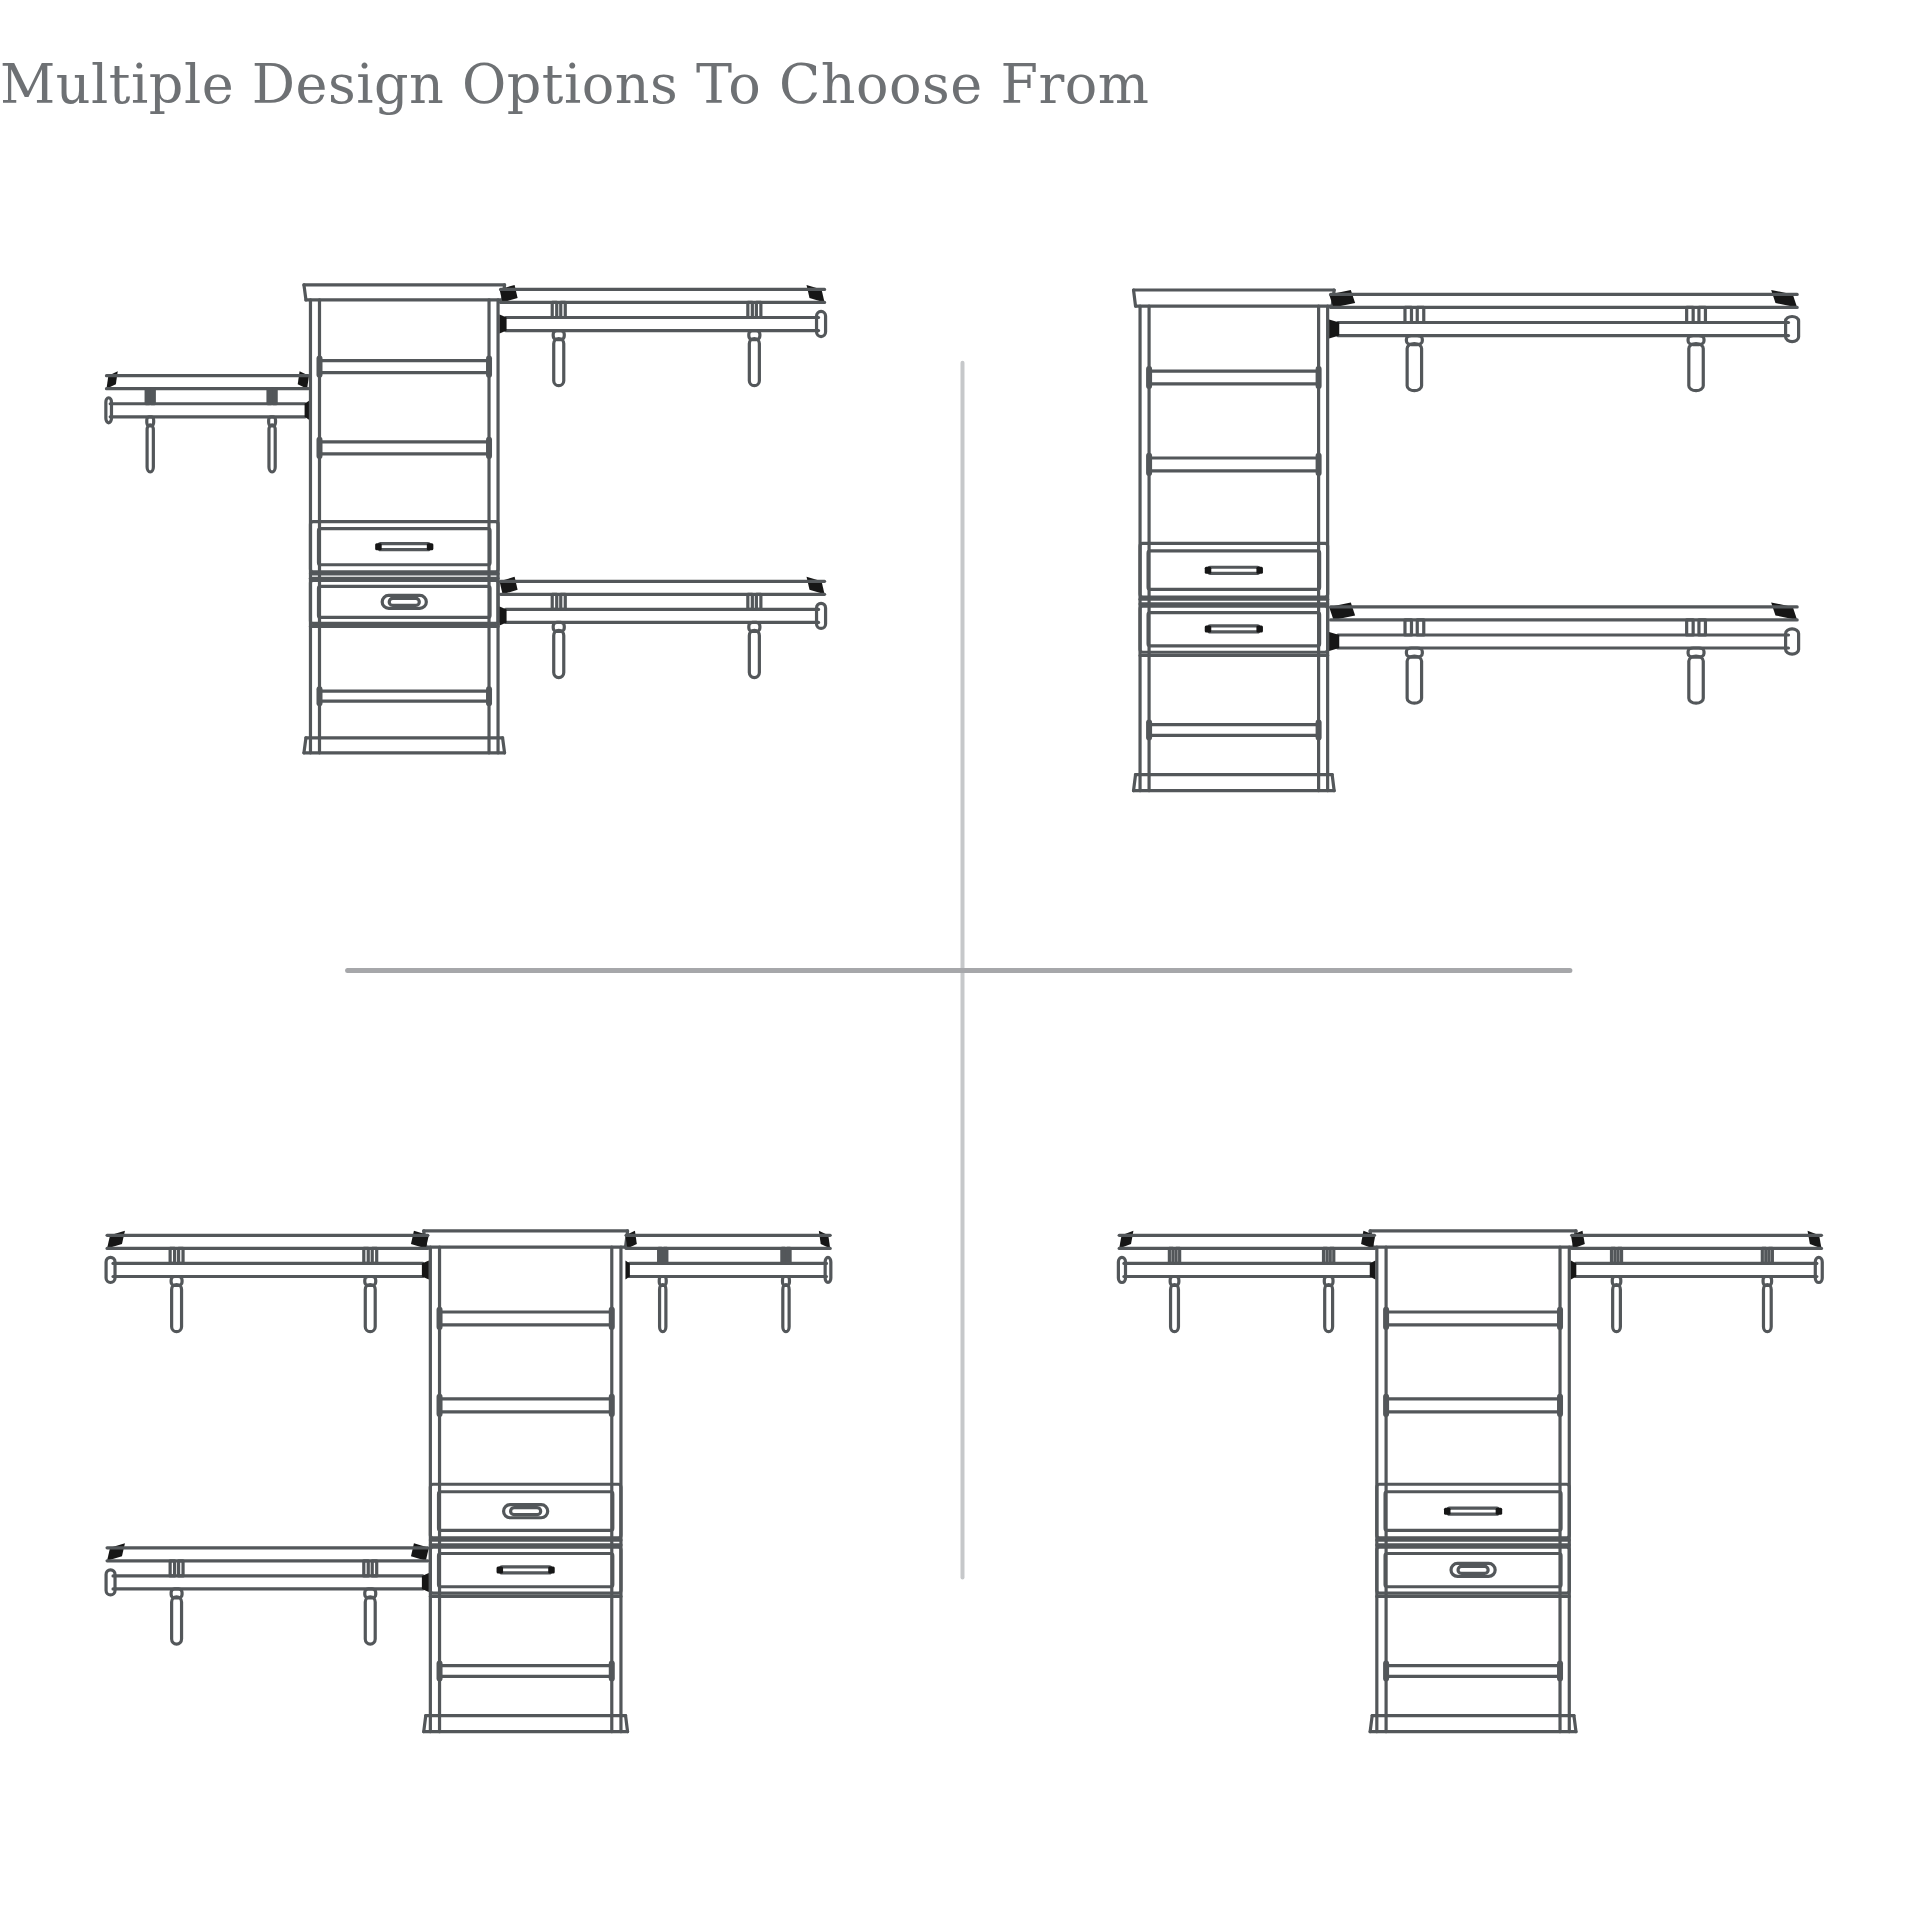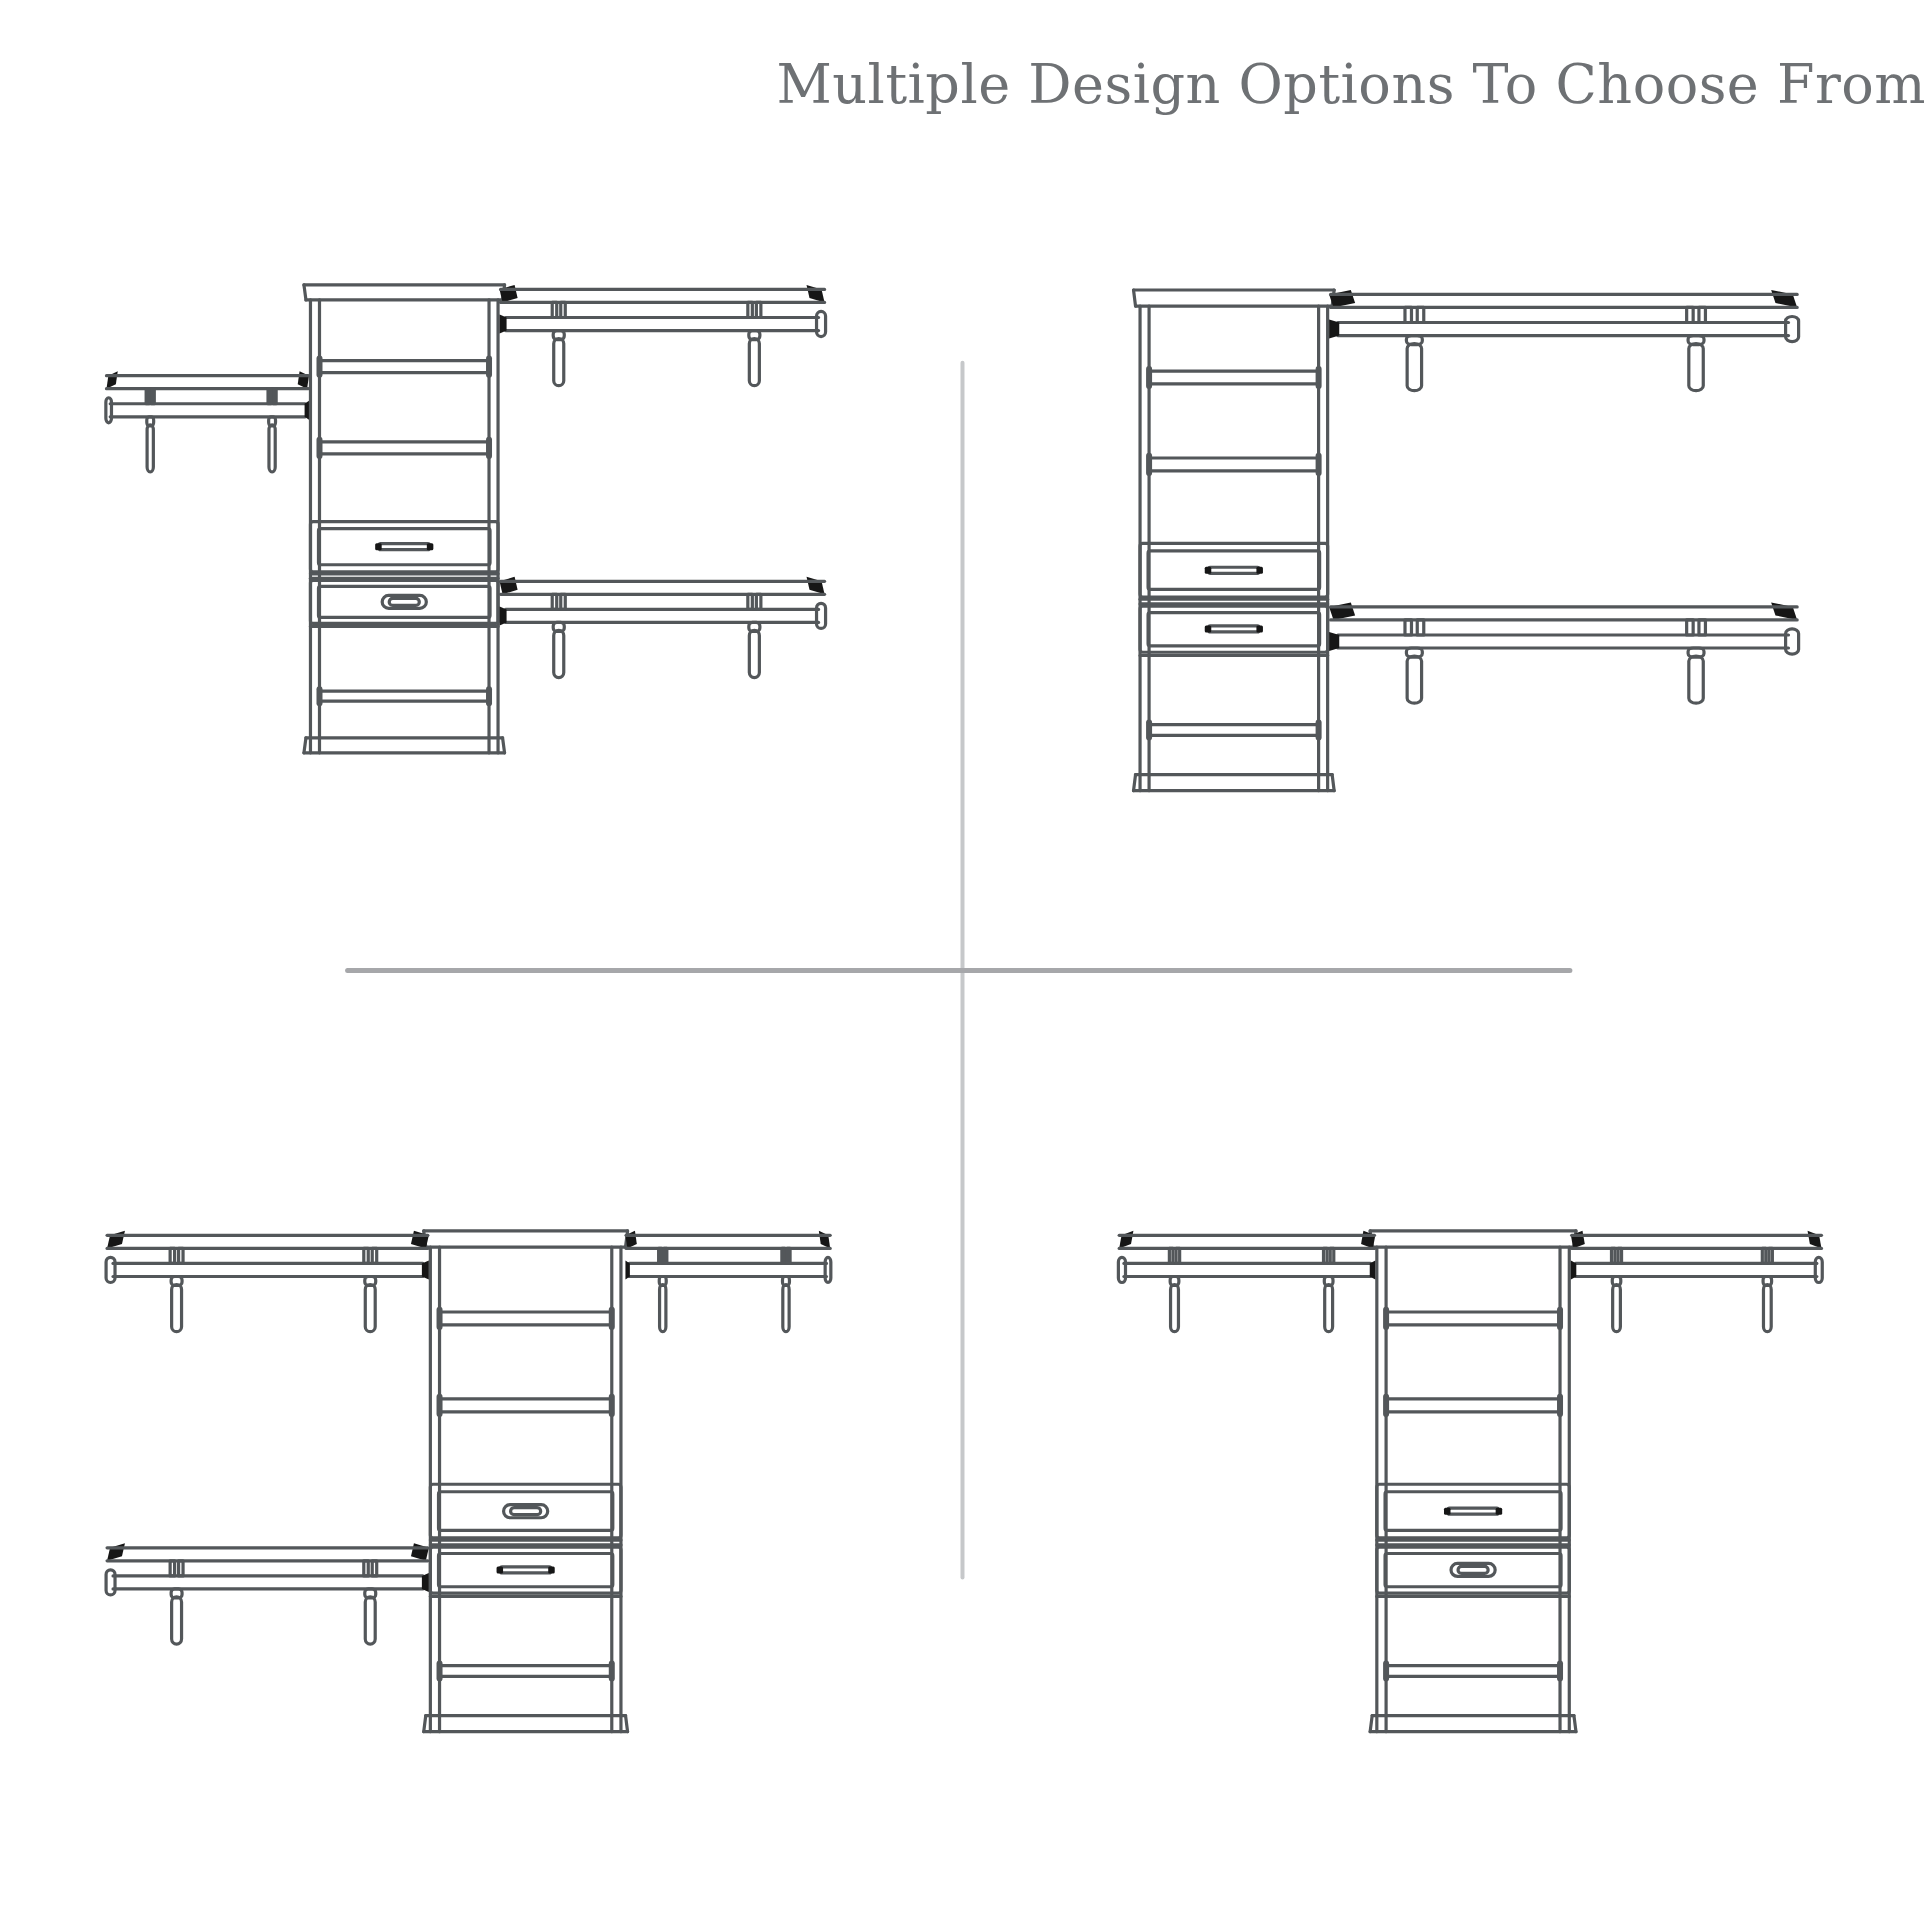--- a/index.html
+++ b/index.html
@@ -1,19 +1,19 @@
 <!DOCTYPE html>
 <html style="font-size:8px"><head>
 <meta charset="utf-8">
 <style>
   html,body{margin:0;padding:0;background:#ffffff;}
   body{width:1926px;height:1926px;position:relative;font-family:"DejaVu Serif",serif;}
   .title{
     position:absolute;top:54px;left:0;width:100%;
-    text-align:right;font-size:54px;line-height:1.15;
+    text-align:left;font-size:54px;line-height:1.15;
     color:#6e7174;letter-spacing:0.5px;font-weight:400;
     font-family:"DejaVu Serif","Liberation Serif",serif;
   }
   svg.canvas{position:absolute;left:0;top:0;}
   svg.canvas line,svg.canvas path,svg.canvas rect{
     fill:none;stroke-width:3.2;stroke-linecap:round;stroke-linejoin:round;
     vector-effect:non-scaling-stroke;
   }
   svg.canvas .blk{fill:#161616;stroke:none;}
   svg.canvas .jt{stroke-width:6;}

